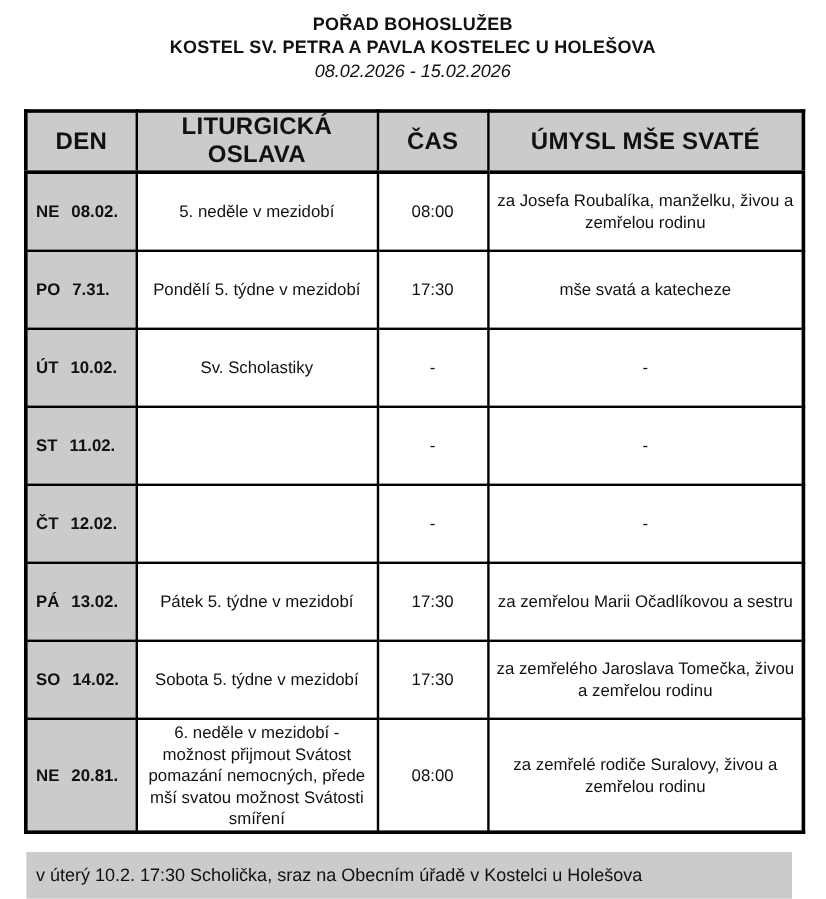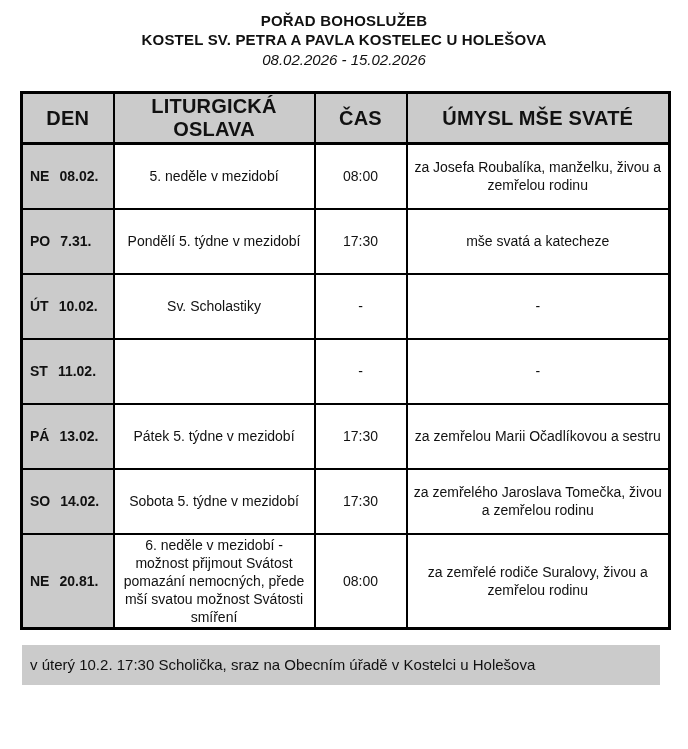--- a/index.html
+++ b/index.html
@@ -128,20 +128,26 @@
           <td class="time">-</td>
           <td class="intention">-</td>
         </tr>
         <tr class="normal">
           <td class="day"><span>ST</span><span class="daygap"></span><span>11.02.</span></td>
           <td class="celebration"></td>
           <td class="time">-</td>
           <td class="intention">-</td>
         </tr>
         <tr class="normal">
+          <td class="day"><span>ČT</span><span class="daygap"></span><span>12.02.</span></td>
+          <td class="celebration"></td>
+          <td class="time">-</td>
+          <td class="intention">-</td>
+        </tr>
+        <tr class="normal">
           <td class="day"><span>PÁ</span><span class="daygap"></span><span>13.02.</span></td>
           <td class="celebration">Pátek 5. týdne v mezidobí</td>
           <td class="time">17:30</td>
           <td class="intention">za zemřelou Marii Očadlíkovou a sestru</td>
         </tr>
         <tr class="normal">
           <td class="day"><span>SO</span><span class="daygap"></span><span>14.02.</span></td>
           <td class="celebration">Sobota 5. týdne v mezidobí</td>
           <td class="time">17:30</td>
           <td class="intention">za zemřelého Jaroslava Tomečka, živou a zemřelou rodinu</td>

